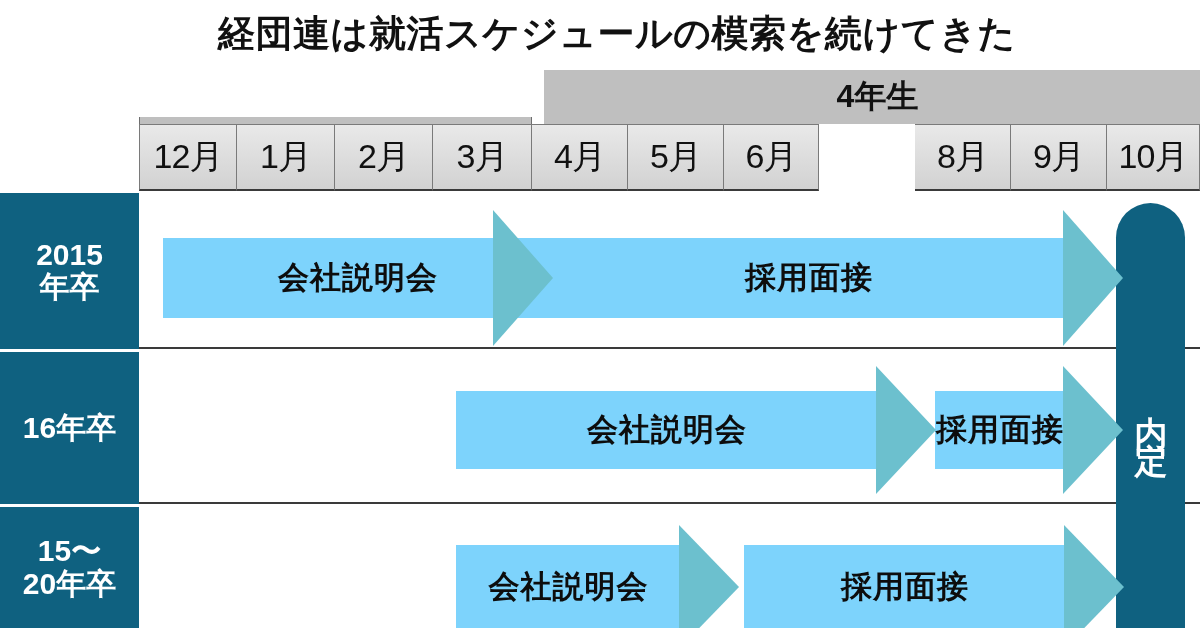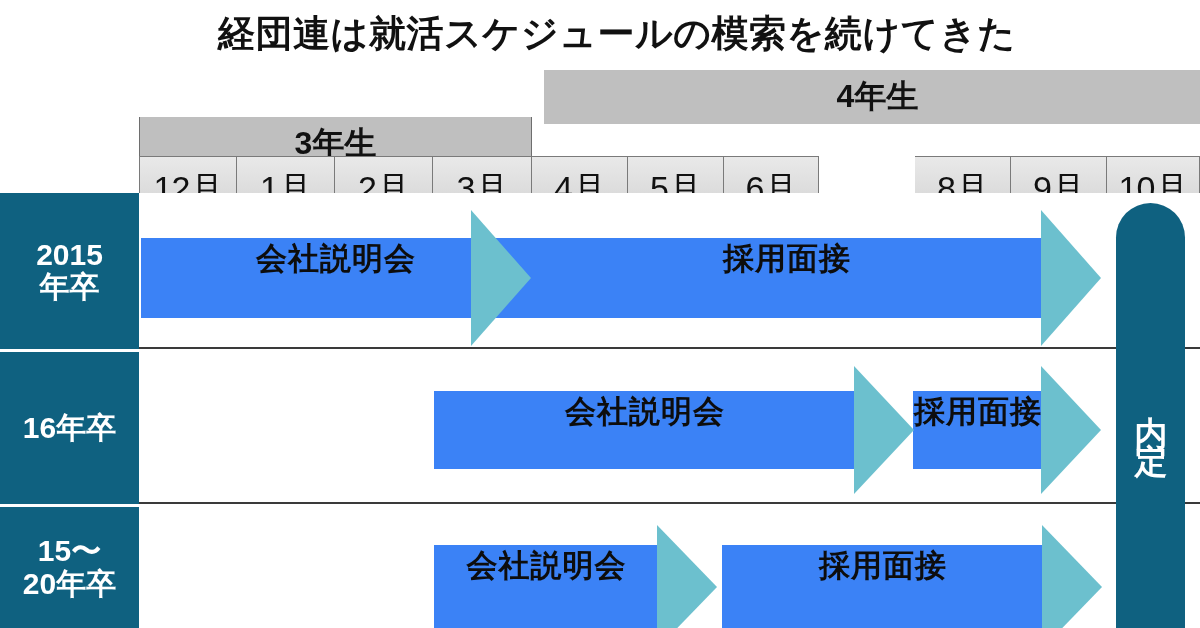--- a/index.html
+++ b/index.html
@@ -60,21 +60,20 @@
     background: linear-gradient(180deg, #e9e9e9 0%, #dcdcdc 55%, #d2d2d2 100%);
     border-right: 1px solid #7a7a7a;
     border-top: 1px solid #7a7a7a;
     border-bottom: 2px solid #3a3a3a;
     display: flex;
     align-items: center;
     justify-content: center;
     font-size: 34px;
     color: #111111;
     letter-spacing: -1px;
-    margin-top: 32px;
   }
   .monthcell.first { border-left: 1px solid #7a7a7a; }
 
   
   .rowlabel {
     position: absolute;
     left: 0;
     width: 139px;
     background: #0f6180;
     color: #ffffff;
@@ -96,24 +95,26 @@
     width: 1061px;
     background: #ffffff;
     box-sizing: border-box;
     border-bottom: 2px solid #3a3a3a;
   }
   .rowbody.last { border-bottom: none; }
 
   
   .arrow {
     position: absolute;
-    background: #3b82f6;
-    display: flex;
-    justify-content: center;
-    box-sizing: border-box;
+    background: #7dd3fc;
+    display: flex;
+    align-items: center;
+    justify-content: center;
+    box-sizing: border-box;
+    margin-left: 22px;
   }
   .arrow .arrow-label {
     position: relative;
     z-index: 3;
     font-size: 31px;
     font-weight: bold;
     color: #0d0d0d;
     white-space: nowrap;
     letter-spacing: 1px;
   }

